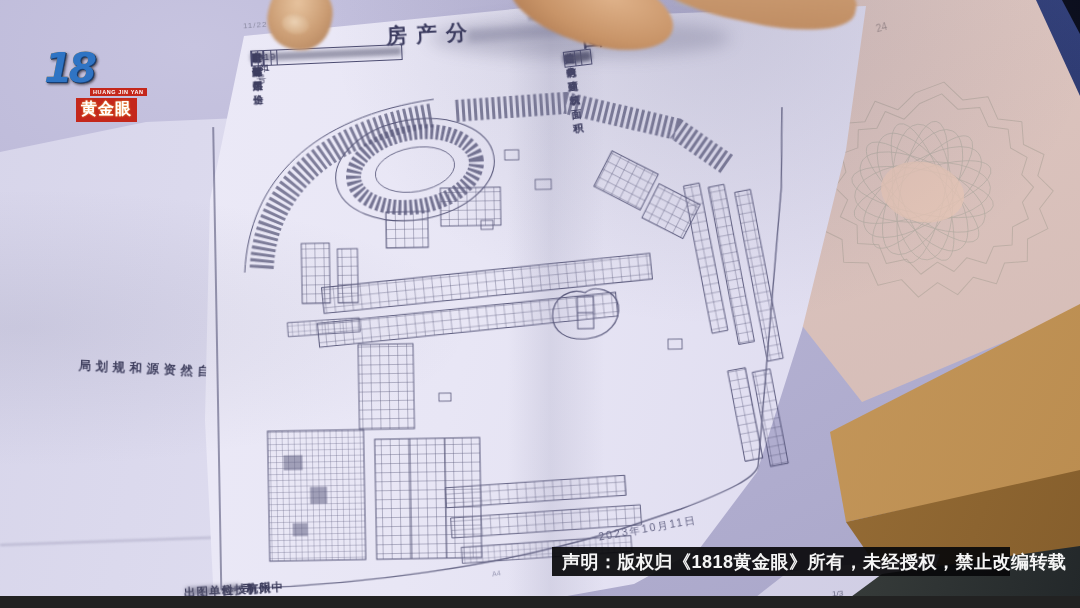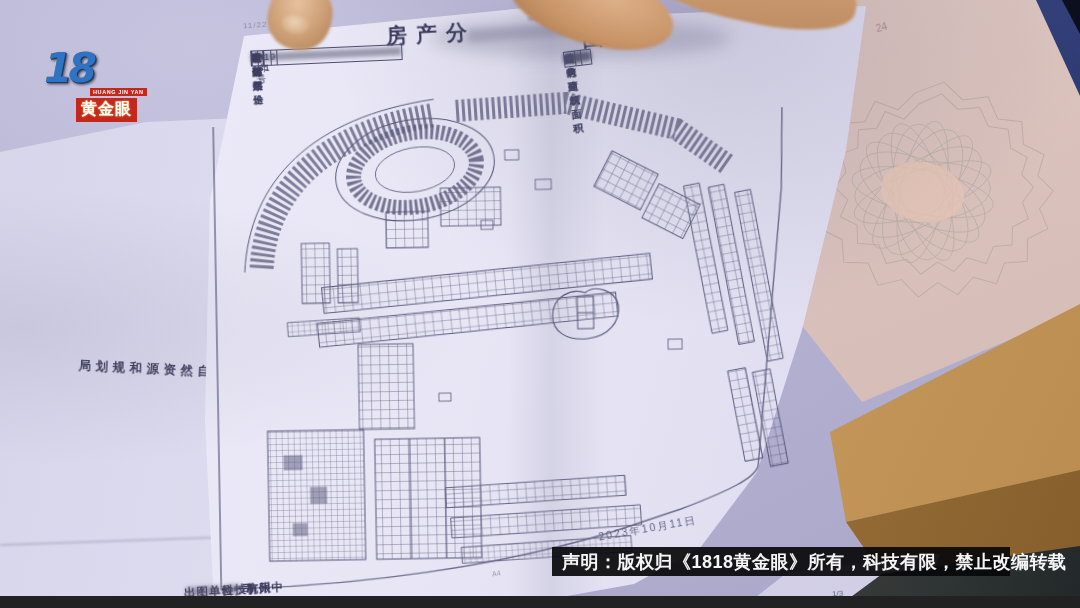--- a/index.html
+++ b/index.html
@@ -299,16 +299,16 @@
   <div class="logo">
     <div class="logo-1818">
         <span class="gold">18</span>
         <span class="blue">18</span>
       </div>
     <div class="logo-strip">HUANG JIN YAN</div>
     <div class="logo-name">黄金眼</div>
   </div>
 
   <div class="wm-bar">
-    <span class="wm-text">声明：版权归《1818黄金眼》所有，科技有限，禁止改编转载</span>
+    <span class="wm-text">声明：版权归《1818黄金眼》所有，未经授权，禁止改编转载</span>
   </div>
 
 </div>
 
 </body></html>

